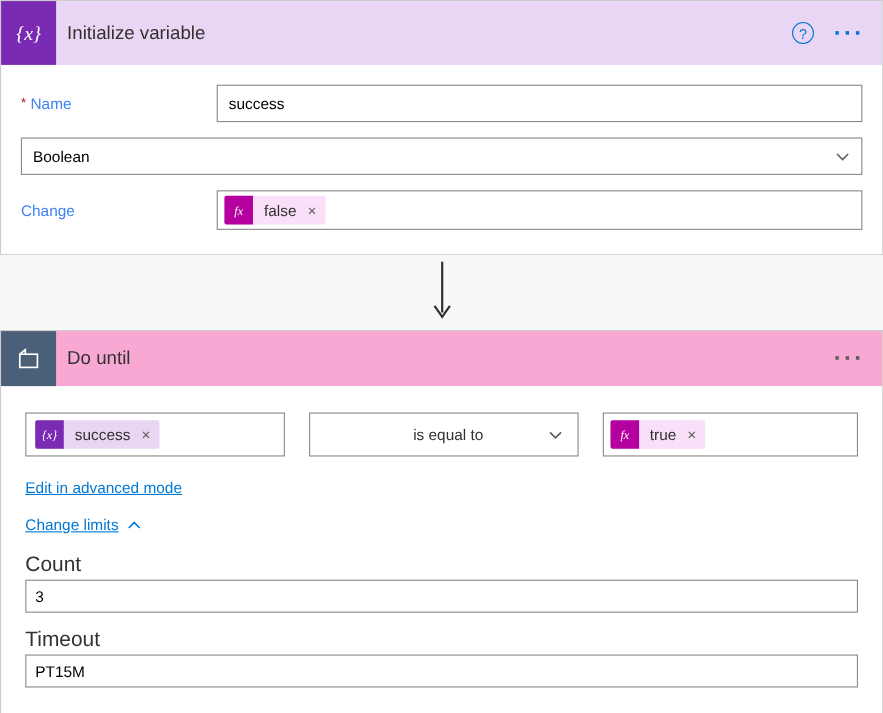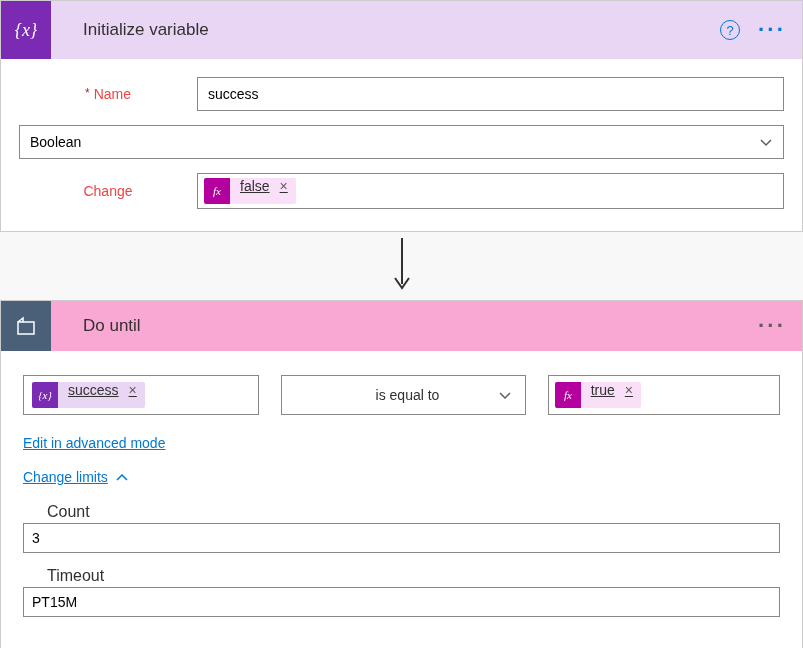--- a/index.html
+++ b/index.html
@@ -2,36 +2,36 @@
 <html><head>
 <meta charset="utf-8">
 <style>
   * { box-sizing: border-box; margin: 0; padding: 0; }
   body { font-family: "Segoe UI", sans-serif; font-size: 14px; color: #323130; background: #fff; width: 803px; }
   
   
   .card { border: 1px solid #ccc; }
   .card-header-purple { background: #e9d5f4; display: flex; align-items: center; height: 58px; }
   .card-header-purple .icon-box { background: #7b2bb3; width: 50px; height: 58px; display: flex; align-items: center; justify-content: center; }
-  .card-title { font-size: 17px; font-weight: 400; color: #323130; margin-left: 32px; flex: 1; }
+  .card-title { font-size: 17px; font-weight: 400; color: #323130; margin-left: 10px; flex: 1; }
   .help-icon-circle { width: 20px; height: 20px; border: 1.5px solid #0078d4; border-radius: 50%; display: flex; align-items: center; justify-content: center; color: #0078d4; font-size: 13px; margin-right: 18px; cursor: pointer; }
   .more-dots { color: #0078d4; font-size: 22px; margin-right: 16px; cursor: pointer; letter-spacing: 2px; font-weight: bold; line-height: 0; }
   
   .card-body { padding: 18px 18px 22px 18px; }
   .form-row { display: flex; align-items: center; margin-bottom: 14px; }
   .form-row:last-child { margin-bottom: 0; }
-  .form-label { width: 178px; font-size: 14px; color: #ef4444; text-align: center; }
+  .form-label { width: 178px; font-size: 14px; color: #3b82f6; }
   .required::before { content: "*"; color: #a4262c; margin-right: 4px; font-size: 12px; vertical-align: top; }
   .form-input-wrap { flex: 1; }
   .text-input { width: 100%; height: 34px; border: 1px solid #8a8886; padding: 0 10px; font-size: 14px; font-family: inherit; }
   .select-wrap { position: relative; border-radius: 16px; }
   .select-chevron { position: absolute; right: 12px; top: 50%; transform: translateY(-50%); pointer-events: none; }
   
   .token-input { width: 100%; min-height: 34px; border: 1px solid #8a8886; padding: 4px 6px; display: flex; align-items: center; gap: 6px; }
-  .token { display: inline-flex; align-items: flex-start; background: #f4e1f9; border-radius: 2px; height: 26px; text-decoration: underline; }
+  .token { display: inline-flex; align-items: center; background: #f4e1f9; border-radius: 2px; height: 26px; }
   .token-badge-fx { background: #b4009e; width: 26px; height: 26px; display: flex; align-items: center; justify-content: center; border-radius: 2px 0 0 2px; }
   .token-badge-var { background: #7b2bb3; width: 26px; height: 26px; display: flex; align-items: center; justify-content: center; border-radius: 2px 0 0 2px; }
   .token-text { padding: 0 10px 0 10px; font-size: 14px; }
   .token-close { padding: 0 8px 0 0; font-size: 14px; color: #605e5c; cursor: pointer; }
   .token-fx .token { background: #fadff8; }
   
   
   .connector { display: flex; flex-direction: column; align-items: center; padding: 4px 0 6px 0; background: #f8f8f8; }
   
   
@@ -43,21 +43,21 @@
   .cond-row { display: flex; gap: 22px; margin-bottom: 20px; }
   .cond-box { border: 1px solid #8a8886; height: 40px; display: flex; align-items: center; padding: 5px 8px; flex: 1; }
   .cond-box.operator { background: #fff; position: relative; justify-content: center; padding-left: 16px; }
   .cond-box.operator .select-chevron { right: 14px; }
   .cond-box.token-fx { padding: 5px 6px; }
   
   .link-text { color: #0078d4; font-size: 14px; cursor: pointer; display: inline-flex; align-items: center; gap: 8px; text-decoration: underline; }
   .link-row { margin-bottom: 18px; }
   .chev-up { display: inline-block; }
   
-  .limit-label { font-size: 16px; color: #323130; margin-bottom: 2px; margin-left: 24px; }
+  .limit-label { font-size: 19px; color: #323130; margin-bottom: 2px; }
   .limit-input { width: 100%; height: 30px; border: 1px solid #8a8886; padding: 0 8px; font-size: 14px; font-family: inherit; margin-bottom: 14px; }
 </style>
 </head>
 <body>
 
 <div class="card">
   <div class="card-header-purple">
     <div class="icon-box">
       <svg width="28" height="28" viewBox="0 0 28 28">
         <text x="14" y="20" text-anchor="middle" fill="#fff" font-size="18" font-style="italic" font-family="Georgia,serif">{x}</text>

